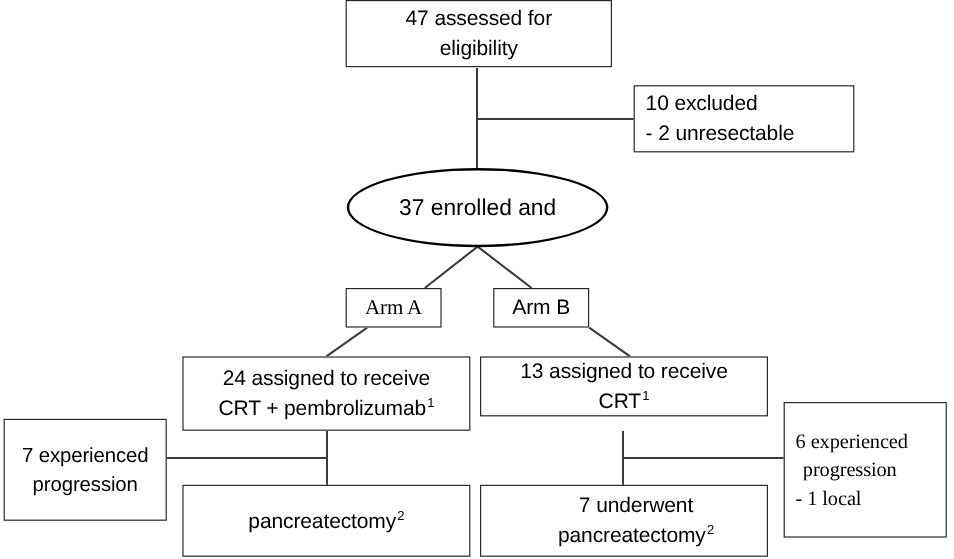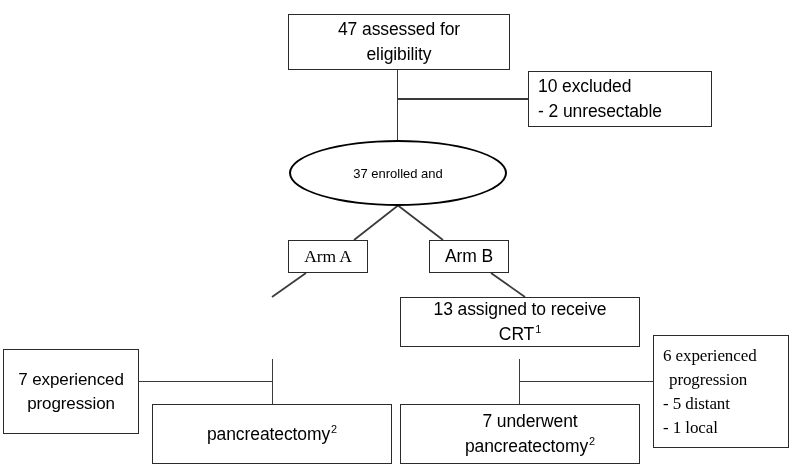--- a/index.html
+++ b/index.html
@@ -62,21 +62,21 @@
     border-radius: 50%;
     display: flex;
     flex-direction: column;
     justify-content: center;
     align-items: center;
     text-align: center;
     z-index: 2;
   }
   .ellipse-node .ln {
     display: block;
-    font-size: 13px;
+    font-size: 19px;
     line-height: 25px;
     white-space: nowrap;
   }
   sup {
     font-size: 0.62em;
     vertical-align: super;
     line-height: 0;
     padding-left: 1px;
   }
 </style>
@@ -104,57 +104,60 @@
     <g stroke="#3a3a3a" stroke-width="1.7" fill="none" shape-rendering="crispEdges">
 
       <line x1="272.5" y1="359" x2="272.5" y2="404"></line>
       <line x1="272.5" y1="381.5" x2="138" y2="381.5"></line>
 
       <line x1="519.5" y1="359" x2="519.5" y2="404"></line>
       <line x1="519.5" y1="381.5" x2="654" y2="381.5"></line>
     </g>
   </svg>
 
-  <div class="node center" style="left:288px; top:14px; width:222px; height:56px;">
+  <div class="node center" style="left:288px; top:0; width:222px; height:56px;">
     <span class="ln">47 assessed for</span>
     <span class="ln">eligibility</span>
   </div>
 
   <div class="node leftal" style="left:528px; top:71px; width:184px; height:56px;">
     <span class="ln">10 excluded</span>
     <span class="ln">- 2 unresectable</span>
   </div>
 
   <div class="ellipse-node" style="left:289px; top:140px; width:218px; height:66px;">
     <span class="ln">37 enrolled and</span>
   </div>
 
   <div class="node center" style="left:288px; top:240px; width:80px; height:33px;font-family:Liberation Serif, serif;">
     <span class="ln">Arm A</span>
   </div>
 
-  <div class="node center" style="left:429px; top:240px; width:80px; height:33px;">
+  <div class="node center" style="left:411px; top:240px; width:80px; height:33px;">
     <span class="ln">Arm B</span>
   </div>
 
+  <div class="node center" style="left:152px; top:297px; width:240px; height:62px;">
+    <span class="ln">24 assigned to receive</span>
+    <span class="ln"><span>CRT + pembrolizumab</span><sup>1</sup></span>
+  </div>
 
   <div class="node center" style="left:400px; top:297px; width:240px; height:50px;">
     <span class="ln">13 assigned to receive</span>
     <span class="ln"><span>CRT</span><sup>1</sup></span>
   </div>
 
   <div class="node center small" style="left:3px; top:349px; width:136px; height:85px;">
     <span class="ln">7 experienced</span>
     <span class="ln">progression</span>
   </div>
 
   <div class="node leftal small" style="left:653px; top:335px; width:136px; height:113px;font-family:Liberation Serif, serif;">
     <span class="ln">6 experienced</span>
     <span class="ln" style="padding-left:6px;">progression</span>
-    <span class="ln">- 5 distant</span>
     <span class="ln">- 1 local</span>
   </div>
 
   <div class="node center" style="left:152px; top:404px; width:240px; height:60px;">
     <span class="ln"><span>pancreatectomy</span><sup>2</sup></span>
   </div>
 
   <div class="node center" style="left:400px; top:404px; width:240px; height:60px;padding-left:20px;">
     <span class="ln">7 underwent</span>
     <span class="ln"><span>pancreatectomy</span><sup>2</sup></span>

